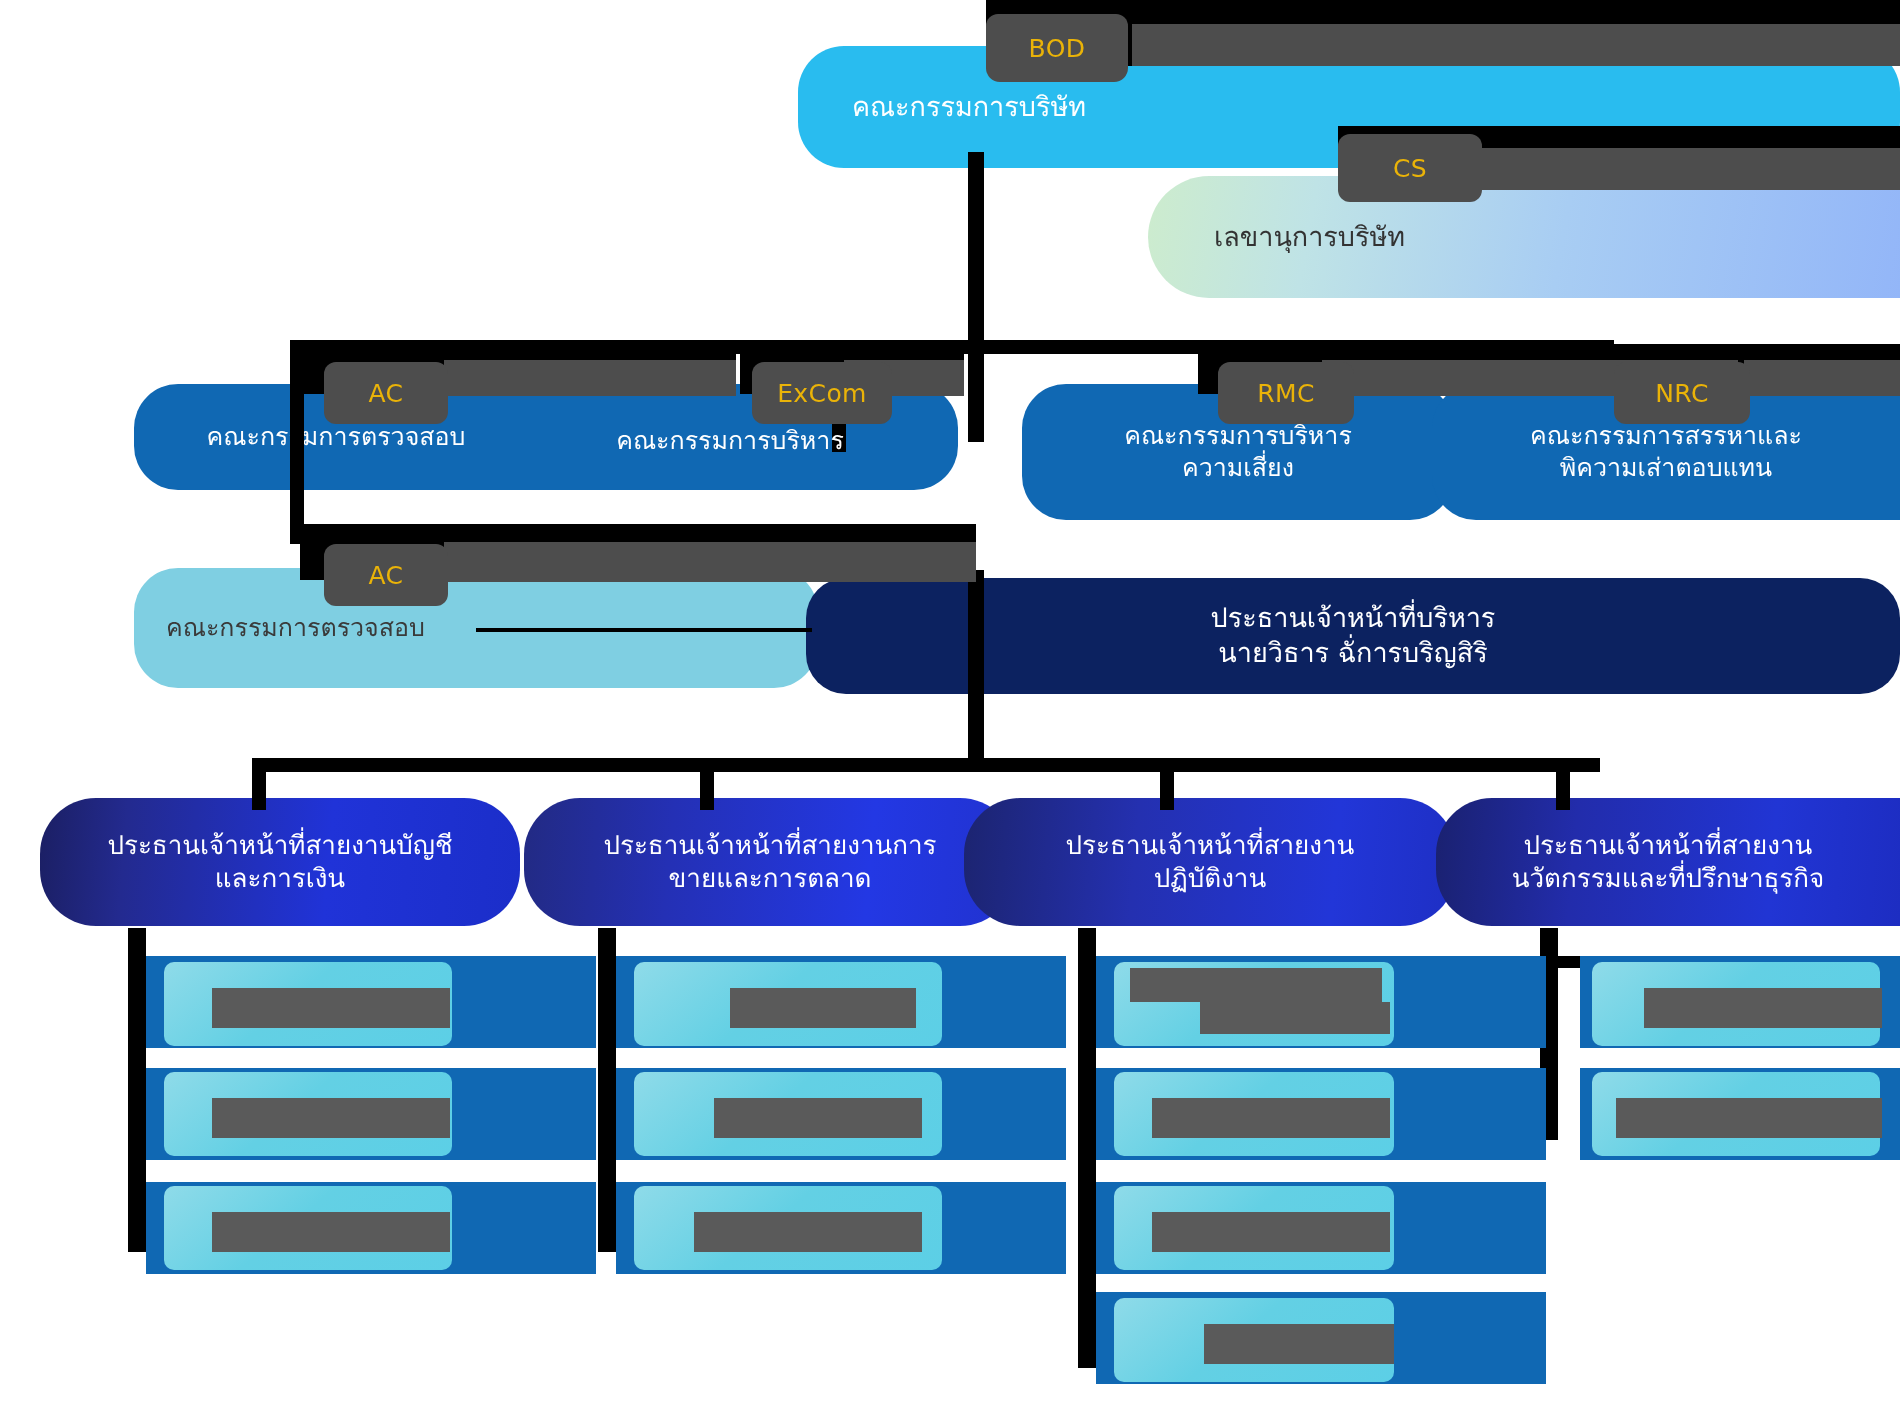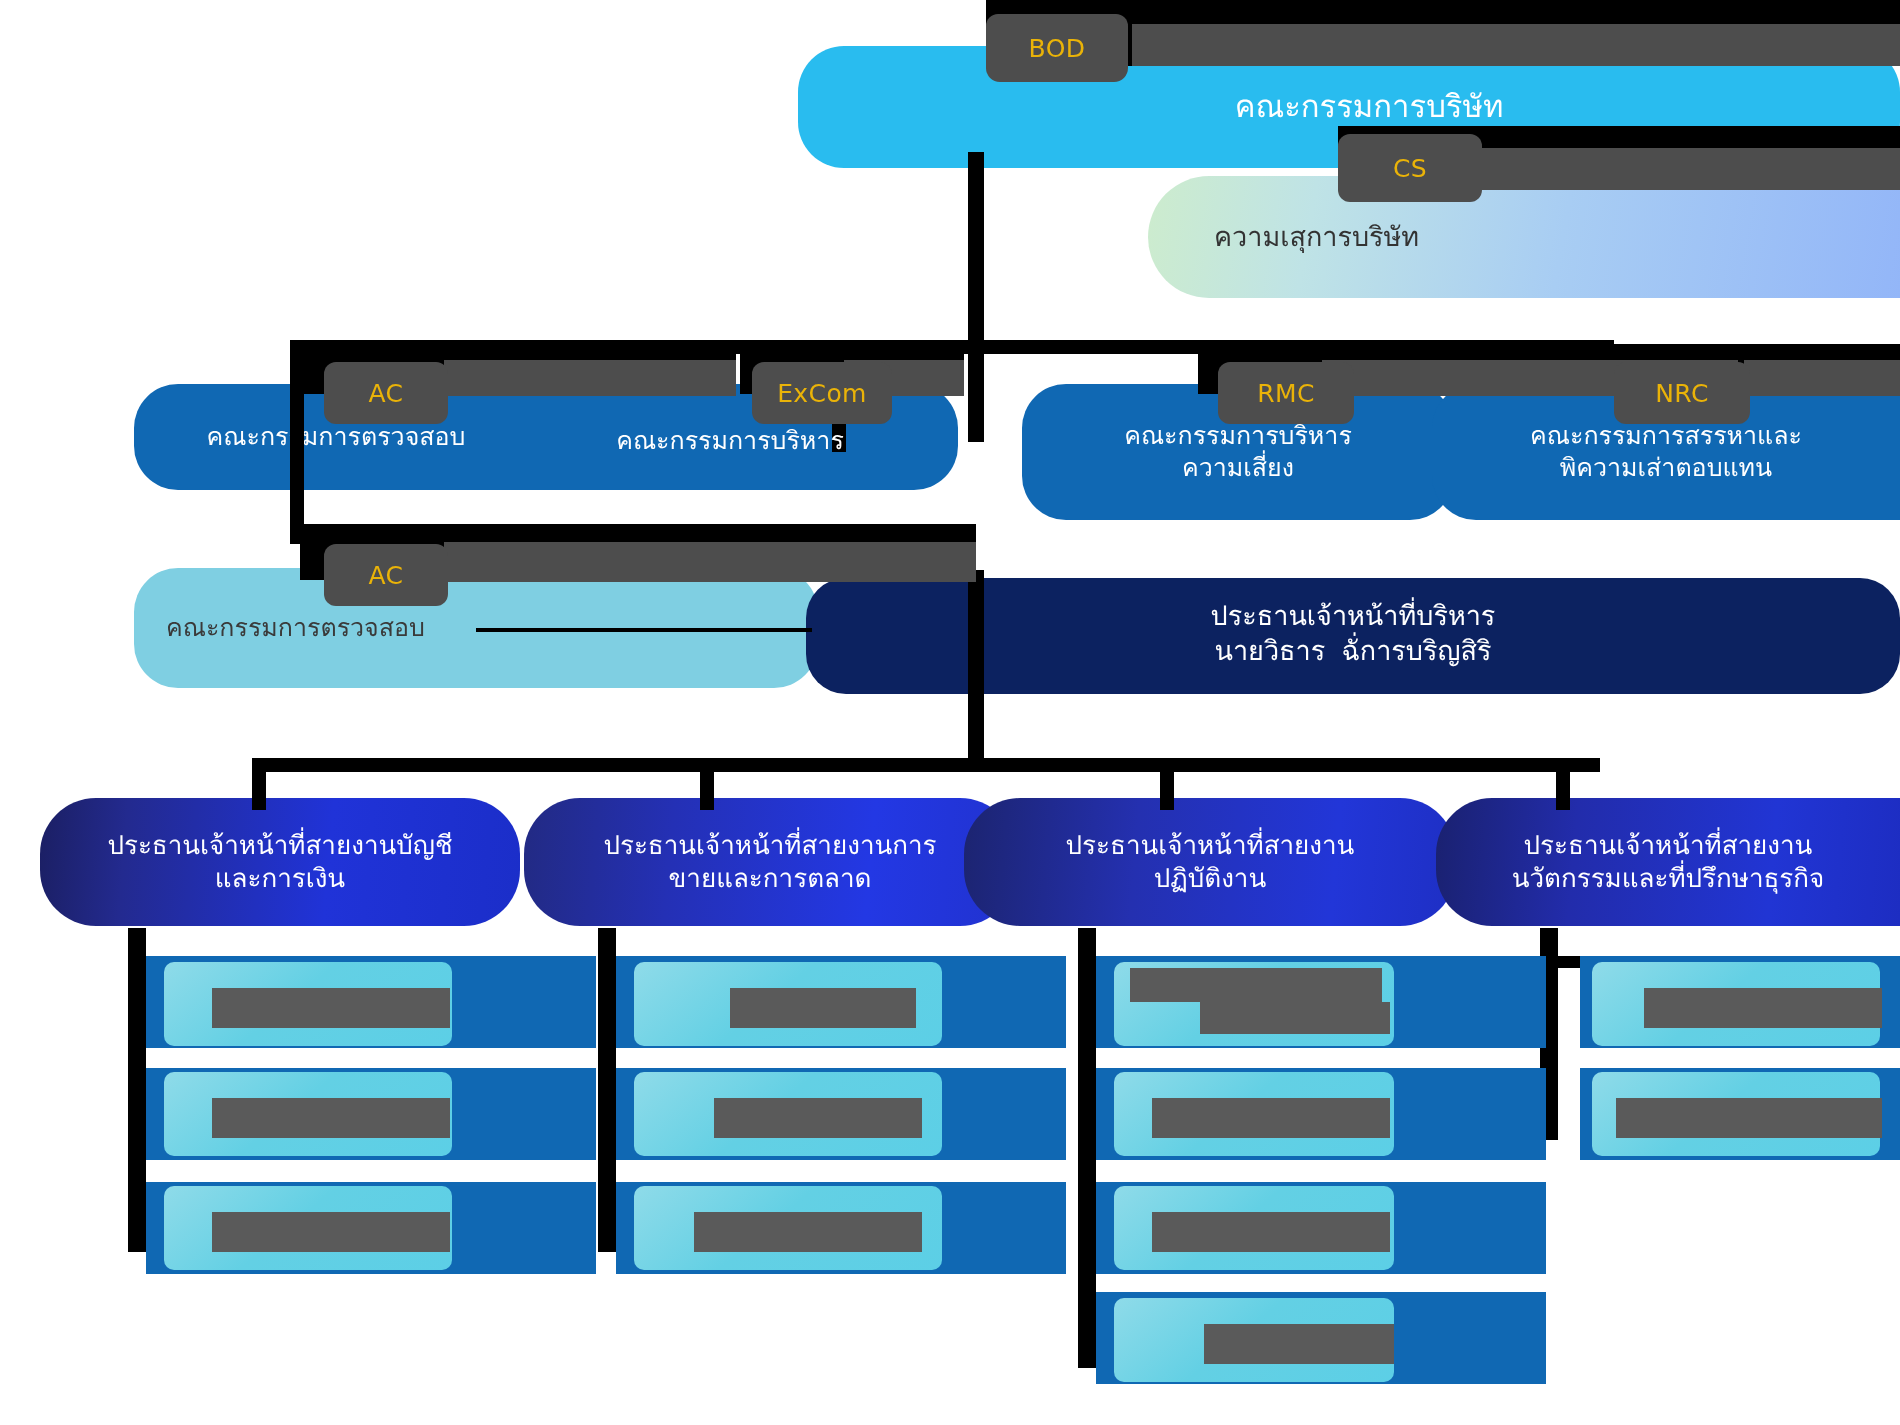--- a/index.html
+++ b/index.html
@@ -41,22 +41,22 @@
     z-index: 40;
   }
   .connector { position: absolute; background: #000000; z-index: 1; }
   .blackbar  { position: absolute; background: #000000; z-index: 30; }
   .graybar   { position: absolute; background: #4d4d4d; z-index: 31; }
   .thinline  { position: absolute; background: #000000; height: 3px; z-index: 32; }
 
   
   .bod {
     background: #29bcef;
-    font-size: 31px;
-    justify-content: center;
+    font-size: 27px;
+    justify-content: flex-start;
     padding-left: 54px;
   }
   
   .cs {
     background: linear-gradient(100deg,#cdeccd 0%,#bfe3e6 22%,#a8cdf3 55%,#93b6f8 100%);
     font-size: 27px;
     color: #333333;
     justify-content: flex-start;
     padding-left: 66px;
   }
@@ -73,21 +73,20 @@
     font-size: 25px;
     border-radius: 44px;
     justify-content: flex-start;
     padding-left: 32px;
   }
   
   .ceo {
     background: #0c2260;
     font-size: 27px;
     border-radius: 40px;
-    font-family: Liberation Mono, monospace;
   }
   
   .cxo {
     background: linear-gradient(95deg,#1b1f63 0%,#232a8f 18%,#2033d8 60%,#1b2ec9 100%);
     font-size: 26px;
     border-radius: 56px;
   }
   .cxo.v2 { background: linear-gradient(95deg,#222a83 0%,#2430b5 30%,#2338e4 70%,#2132cf 100%); }
   .cxo.v3 { background: linear-gradient(95deg,#1c2470 0%,#2430b0 35%,#2236d8 75%,#1e2fc4 100%); }
   .cxo.v4 { background: linear-gradient(95deg,#1a2170 0%,#222cab 30%,#2135d4 72%,#1d2dc2 100%); }
@@ -146,21 +145,21 @@
   <div class="node bod" style="left:798px; top:46px; width:1102px; height:122px;">
     <span>คณะกรรมการบริษัท</span>
   </div>
   <div class="tag" style="left:986px; top:14px; width:142px; height:68px; border-radius:12px 12px 14px 14px;">
     <span>BOD</span>
   </div>
 
   <div class="blackbar" style="left:1338px; top:126px; width:562px; height:62px;"></div>
   <div class="graybar" style="left:1482px; top:148px; width:418px; height:42px;"></div>
   <div class="node cs" style="left:1148px; top:176px; width:752px; height:122px; border-radius:62px 0 0 62px;">
-    <span>ความเสุการบริษัท</span>
+    <span>เลขานุการบริษัท</span>
   </div>
   <div class="tag" style="left:1338px; top:134px; width:144px; height:68px;">
     <span>CS</span>
   </div>
 
   <div class="blackbar" style="left:300px; top:344px; width:436px; height:50px;"></div>
   <div class="graybar" style="left:444px; top:360px; width:292px; height:36px;"></div>
   <div class="node committee" style="left:134px; top:384px; width:824px; height:106px;">
     <span style="margin-left:-420px;">คณะกรรมการตรวจสอบ</span>
   </div>

